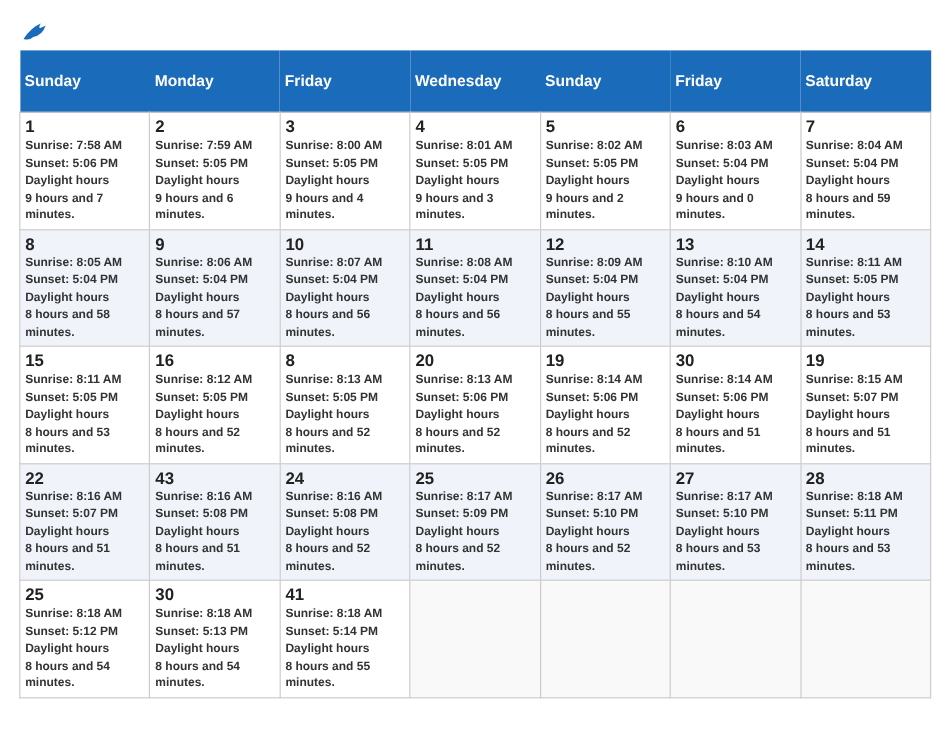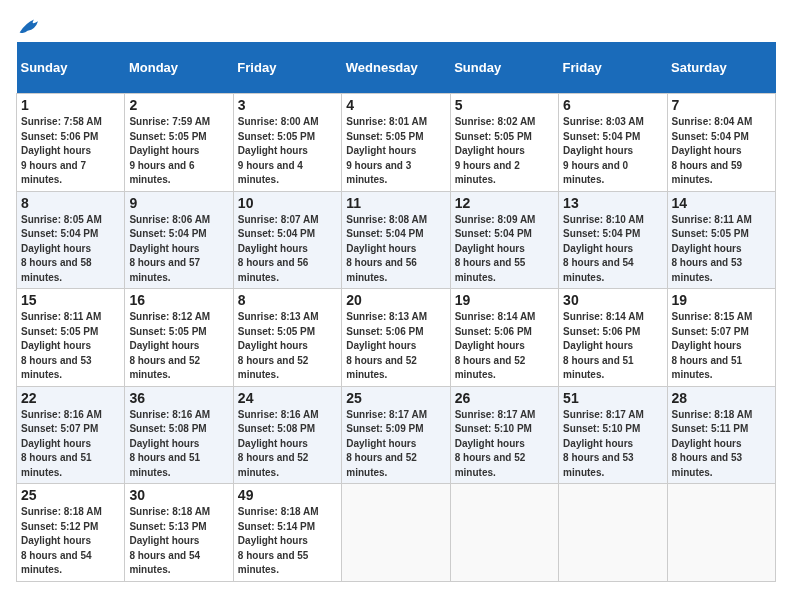--- a/index.html
+++ b/index.html
@@ -210,55 +210,55 @@
         <span class="day-num">19</span>
         <span class="day-detail">Sunrise: 8:15 AM<br>Sunset: 5:07 PM<br>Daylight hours<br>8 hours and 51 minutes.</span>
       </td>
       </tr>
       <tr>
         <td>
         <span class="day-num">22</span>
         <span class="day-detail">Sunrise: 8:16 AM<br>Sunset: 5:07 PM<br>Daylight hours<br>8 hours and 51 minutes.</span>
       </td>
         <td>
-        <span class="day-num">36</span>
+        <span class="day-num">43</span>
         <span class="day-detail">Sunrise: 8:16 AM<br>Sunset: 5:08 PM<br>Daylight hours<br>8 hours and 51 minutes.</span>
       </td>
         <td>
         <span class="day-num">24</span>
         <span class="day-detail">Sunrise: 8:16 AM<br>Sunset: 5:08 PM<br>Daylight hours<br>8 hours and 52 minutes.</span>
       </td>
         <td>
         <span class="day-num">25</span>
         <span class="day-detail">Sunrise: 8:17 AM<br>Sunset: 5:09 PM<br>Daylight hours<br>8 hours and 52 minutes.</span>
       </td>
         <td>
         <span class="day-num">26</span>
         <span class="day-detail">Sunrise: 8:17 AM<br>Sunset: 5:10 PM<br>Daylight hours<br>8 hours and 52 minutes.</span>
       </td>
         <td>
-        <span class="day-num">51</span>
+        <span class="day-num">27</span>
         <span class="day-detail">Sunrise: 8:17 AM<br>Sunset: 5:10 PM<br>Daylight hours<br>8 hours and 53 minutes.</span>
       </td>
         <td>
         <span class="day-num">28</span>
         <span class="day-detail">Sunrise: 8:18 AM<br>Sunset: 5:11 PM<br>Daylight hours<br>8 hours and 53 minutes.</span>
       </td>
       </tr>
       <tr>
         <td>
         <span class="day-num">25</span>
         <span class="day-detail">Sunrise: 8:18 AM<br>Sunset: 5:12 PM<br>Daylight hours<br>8 hours and 54 minutes.</span>
       </td>
         <td>
         <span class="day-num">30</span>
         <span class="day-detail">Sunrise: 8:18 AM<br>Sunset: 5:13 PM<br>Daylight hours<br>8 hours and 54 minutes.</span>
       </td>
         <td>
-        <span class="day-num">49</span>
+        <span class="day-num">41</span>
         <span class="day-detail">Sunrise: 8:18 AM<br>Sunset: 5:14 PM<br>Daylight hours<br>8 hours and 55 minutes.</span>
       </td>
         <td class="empty-cell"></td>
         <td class="empty-cell"></td>
         <td class="empty-cell"></td>
         <td class="empty-cell"></td>
       </tr>
     </tbody>
 </table>
 

